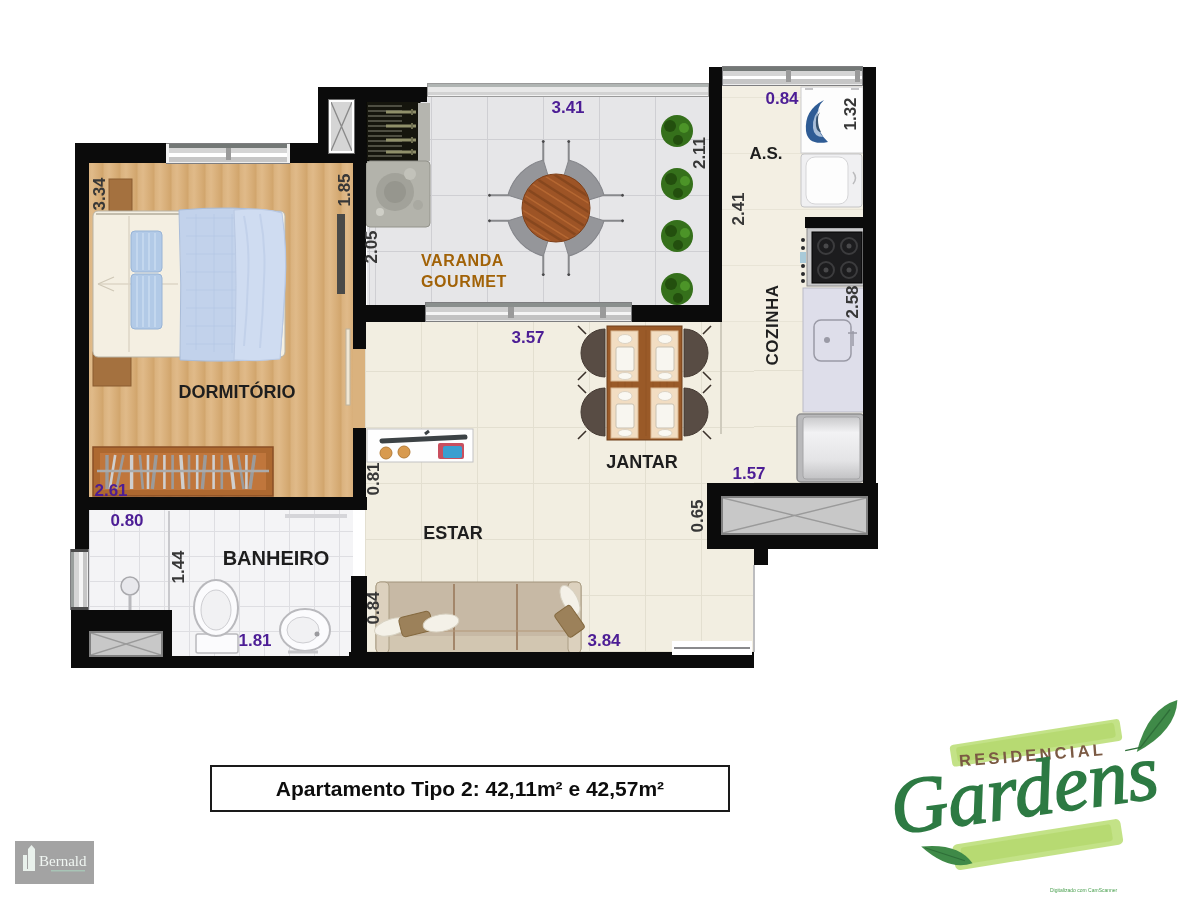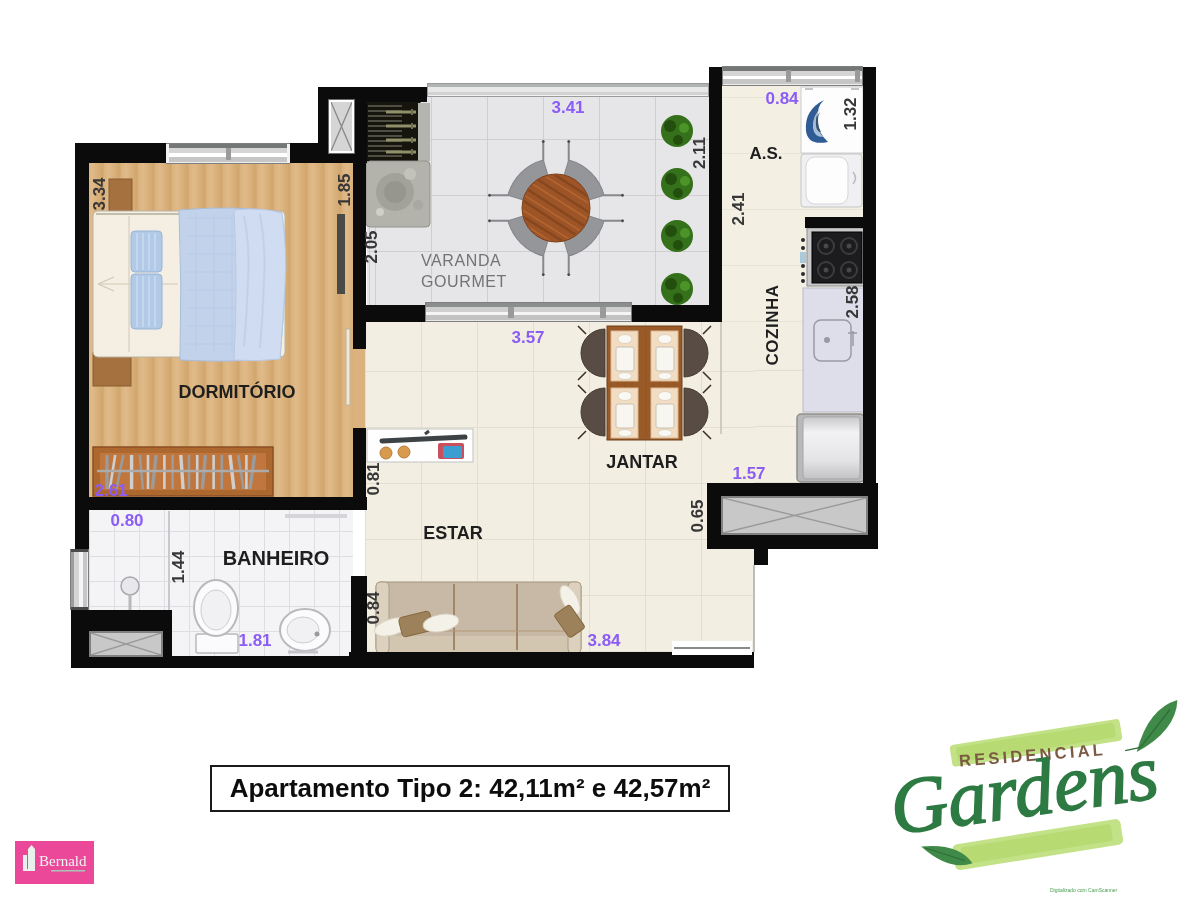--- a/index.html
+++ b/index.html
@@ -1,21 +1,21 @@
 <!DOCTYPE html>
 <html><head>
 <meta charset="utf-8">
 <style>
   html,body{margin:0;padding:0;}
   #page{position:relative;width:1200px;height:900px;background:#ffffff;overflow:hidden;
         font-family:"Liberation Sans",sans-serif;}
   .wall{position:absolute;background:#0b0b0b;}
   .floor{position:absolute;}
   .win{position:absolute;background:#d9d9db;border:1px solid #7e7e80;box-sizing:border-box;}
-  .dim{position:absolute;font-weight:bold;font-size:17px;color:#8b5cf6;white-space:nowrap;
+  .dim{position:absolute;font-weight:bold;font-size:17px;color:#4c1d95;white-space:nowrap;
        transform:translate(-50%,-50%);}
   .dimv{position:absolute;font-weight:bold;font-size:17px;color:#373737;white-space:nowrap;
        transform:translate(-50%,-50%) rotate(-90deg);}
   .rlabel{position:absolute;font-weight:bold;font-size:18px;color:#1e1e1e;white-space:nowrap;
        transform:translate(-50%,-50%);letter-spacing:0px;}
   .xbox{position:absolute;box-sizing:border-box;}
 </style>
 </head>
 <body>
 <div id="page">
@@ -439,21 +439,21 @@
 </div>
 
 <div class="xbox" style="left:89px;top:631px;width:74px;height:26px;background:#c8c8c8;border:2px solid #818181;">
   <svg width="70" height="22" viewBox="0 0 70 22">
         <path d="M0 0 L70 22 M70 0 L0 22" stroke="#9a9a9a" stroke-width="1.4"></path>
       </svg>
 </div>
 
 <div class="rlabel" style="left:237px;top:392px;">DORMITÓRIO</div>
 
-<div style="position:absolute;left:421px;top:250px;font-weight:normal;font-size:16px;color:#737373;line-height:21px;letter-spacing:0.6px;">VARANDA<br>GOURMET</div>
+<div style="position:absolute;left:421px;top:250px;font-weight:bold;font-size:16px;color:#a16207;line-height:21px;letter-spacing:0.6px;">VARANDA<br>GOURMET</div>
 
 <div class="rlabel" style="left:453px;top:533px;">ESTAR</div>
 
 <div class="rlabel" style="left:642px;top:462px;">JANTAR</div>
 
 <div class="rlabel" style="left:276px;top:558px;font-size:20px;">BANHEIRO</div>
 
 <div class="rlabel" style="left:766px;top:154px;font-size:17px;">A.S.</div>
 
 <div class="rlabel" style="left:773px;top:325px;font-size:17px;transform:translate(-50%,-50%) rotate(-90deg);letter-spacing:0.5px;">COZINHA</div>
@@ -490,24 +490,24 @@
 
 <div class="dimv" style="left:374px;top:608px;">0.84</div>
 
 <div class="dim" style="left:604px;top:641px;">3.84</div>
 
 <div class="dim" style="left:749px;top:474px;">1.57</div>
 
 <div class="dimv" style="left:698px;top:516px;">0.65</div>
 
 <div style="position:absolute;left:210px;top:765px;width:520px;height:47px;border:2px solid #1a1a1a;box-sizing:border-box;display:flex;align-items:center;justify-content:center;">
-  <span style="font-weight:bold;font-size:26px;color:#0d0d0d;">Apartamento Tipo 2: 42,11m² e 42,57m²</span>
+  <span style="font-weight:bold;font-size:21px;color:#0d0d0d;">Apartamento Tipo 2: 42,11m² e 42,57m²</span>
 </div>
 
-<div style="position:absolute;left:15px;top:841px;width:79px;height:43px;background:#ec4899;">
+<div style="position:absolute;left:15px;top:841px;width:79px;height:43px;background:#a3a3a3;">
   <svg width="79" height="43" viewBox="0 0 79 43">
     <g fill="#e9f1ec">
       <rect x="8" y="14" width="4" height="14"></rect>
       <rect x="13" y="8" width="7" height="20"></rect>
       <path d="M13 8 l3.5 -4 l3.5 4 z"></path>
       <rect x="8" y="28" width="12" height="2"></rect>
     </g>
     <text x="24" y="25" font-family="Liberation Serif, serif" font-size="15" fill="#f0f6f2">Bernald</text>
     <rect x="36" y="29" width="34" height="1.5" fill="#a8c4b6"></rect>
   </svg>

